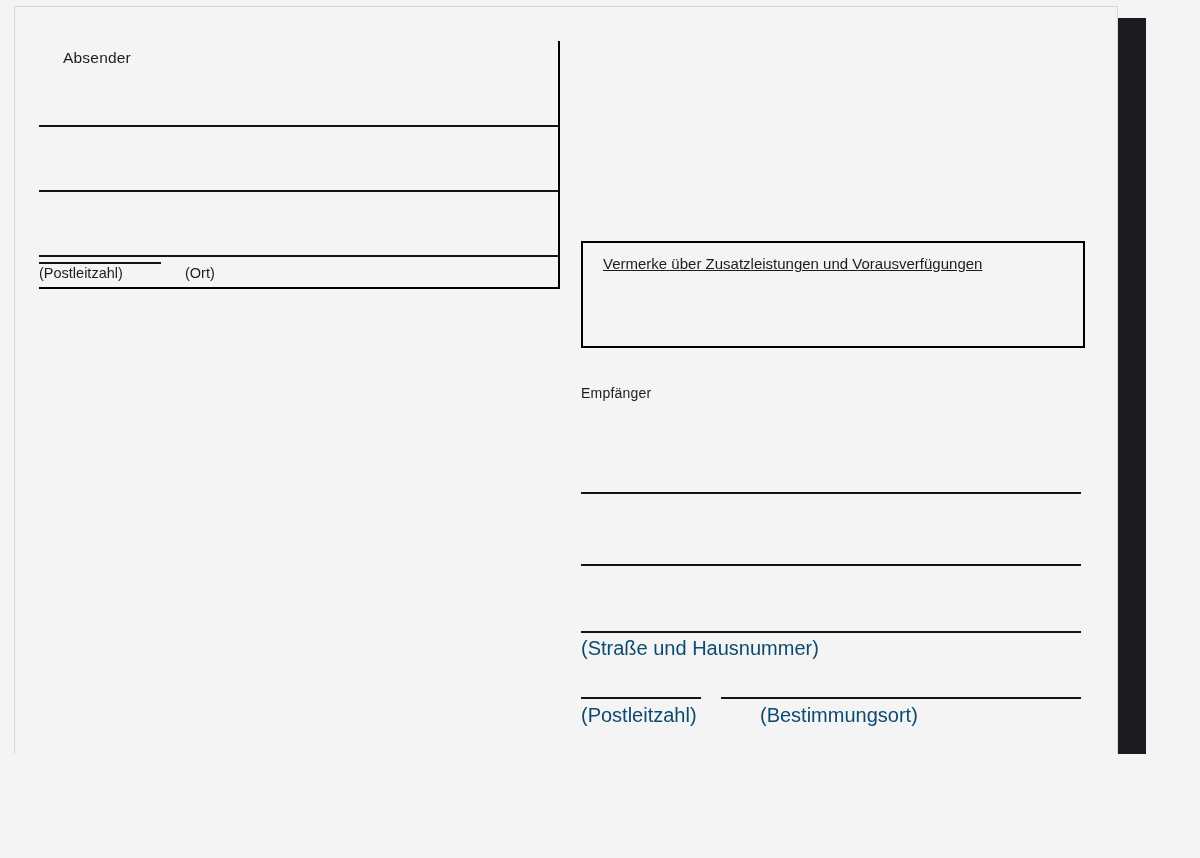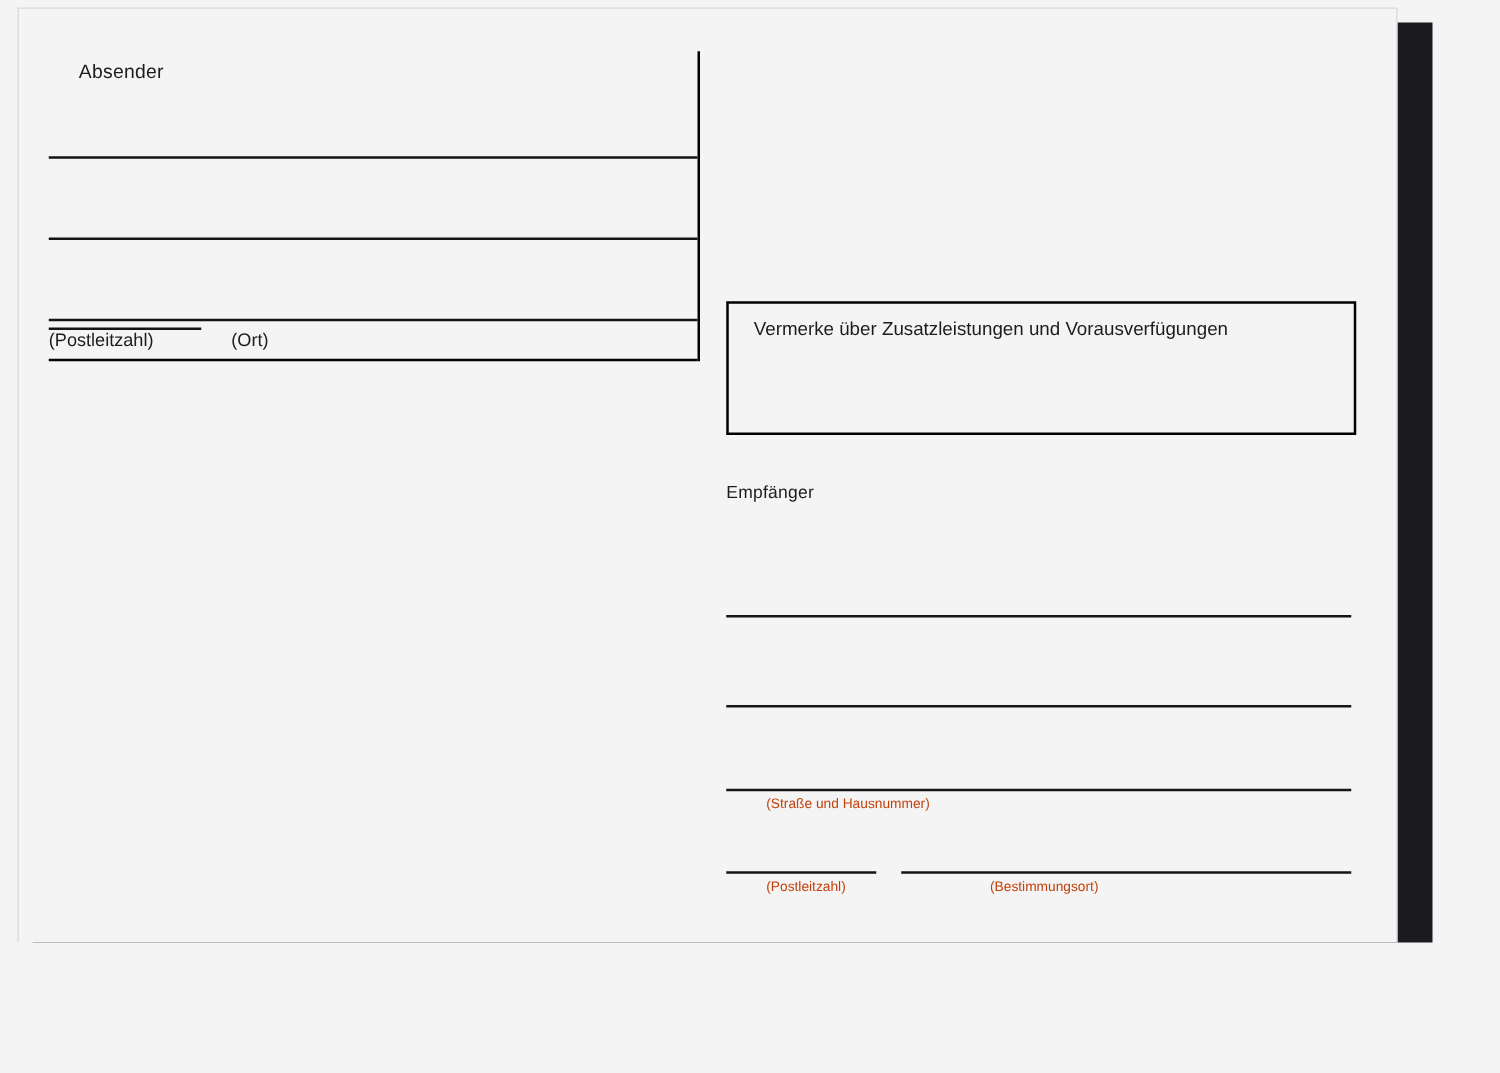--- a/index.html
+++ b/index.html
@@ -107,20 +107,21 @@
     border: 2px solid #000;
     background: transparent;
   }
   .notes-text {
     position: absolute;
     left: 20px;
     top: 12px;
     font-size: 15px;
     color: #1c1c1c;
     white-space: nowrap;
+    text-decoration: underline;
   }
 
   
   .recipient-title {
     position: absolute;
     left: 566px;
     top: 378px;
     font-size: 14px;
     color: #1c1c1c;
     letter-spacing: 0.2px;
@@ -133,23 +134,22 @@
     background: #141414;
   }
   .rline.r1 { top: 485px; }
   .rline.r2 { top: 557px; }
   .rline.r3 { top: 624px; }
   .rline.plz { top: 690px; width: 120px; }
   .rline.city { top: 690px; left: 706px; width: 360px; }
 
   .rcap {
     position: absolute;
-    font-size: 11px;
-    color: #c2410c;
-    margin-left: 32px;
+    font-size: 20px;
+    color: #0c4a6e;
   }
   .rcap.street { left: 566px; top: 630px; }
   .rcap.plz { left: 566px; top: 697px; }
   .rcap.city { left: 745px; top: 697px; }
 
   
   .watermark {
     position: absolute;
     left: 36px;
     top: 804px;

